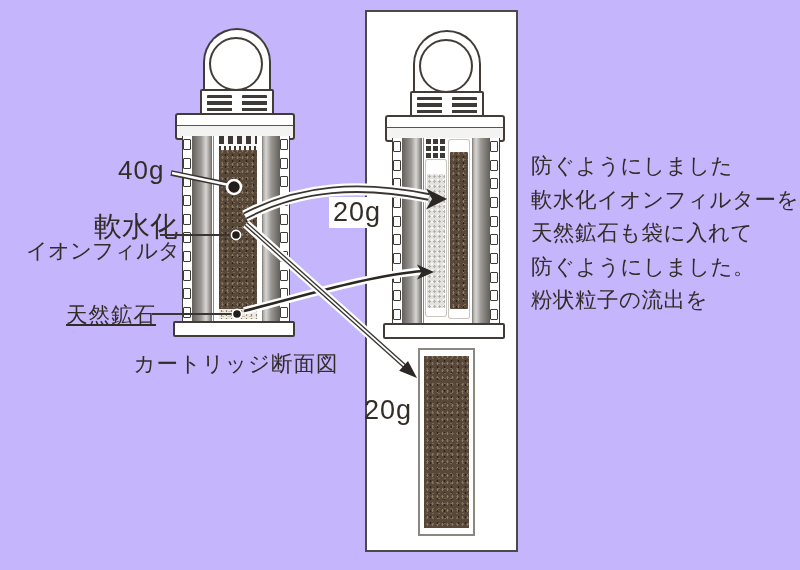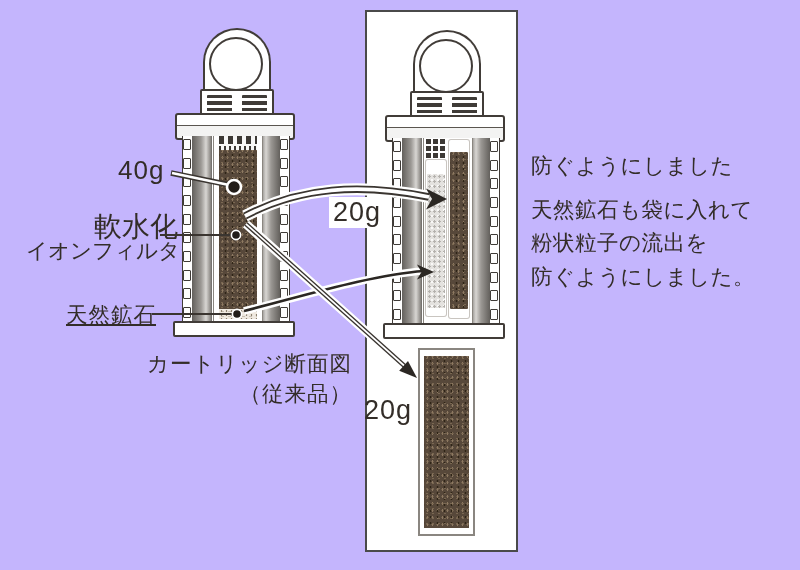--- a/index.html
+++ b/index.html
@@ -77,23 +77,23 @@
   .loose-bag .fill{position:absolute;left:4px;right:4px;top:6px;bottom:6px;}
 
   
   .lbl{position:absolute;white-space:nowrap;}
   .t40{left:118px;top:155px;font-size:26px;letter-spacing:1px;}
   .tfil1{left:94px;top:208px;font-size:28px;}
   .tfil2{left:26px;top:236px;font-size:21.5px;}
   .tore{left:66px;top:300px;font-size:21.5px;letter-spacing:1px;text-decoration:underline;}
   .t20a{left:329px;top:197px;font-size:27px;letter-spacing:1px;background:#fff;padding:0 4px;z-index:3;}
   .t20b{left:364px;top:395px;font-size:27px;letter-spacing:1px;z-index:3;}
-  .caption{left:120px;top:349px;width:232px;text-align:right;font-size:21.5px;line-height:30px;letter-spacing:1px;}
+  .caption{left:120px;top:349px;width:232px;text-align:center;font-size:21.5px;line-height:30px;letter-spacing:1px;}
   .notes{left:531px;top:150px;width:262px;font-size:21.5px;line-height:33.5px;letter-spacing:.5px;}
-  .notes .para + .para{margin-top:10px;}
+  .notes .para + .para{}
 
   #arrows{position:absolute;left:0;top:0;z-index:4;pointer-events:none;}
   .z2{z-index:2;}
 </style>
 </head>
 <body>
 
 <div id="stage">
 
   <div class="abs frame-box"></div>
@@ -198,31 +198,31 @@
 
   <div class="lbl t40">40g</div>
   <div class="lbl tfil1">軟水化</div>
   <div class="lbl tfil2">イオンフィルター</div>
   <div class="lbl tore">天然鉱石</div>
   <div class="lbl t20a">20g</div>
   <div class="lbl t20b">20g</div>
 
   <div class="lbl caption">
     <div>カートリッジ断面図</div>
-    <div>（従来品）</div>
   </div>
 
   <div class="lbl notes">
     <div class="para">
       <div>防ぐようにしました</div>
+      <div>軟水化イオンフィルターを</div>
     </div>
     <div class="para">
       <div>天然鉱石も袋に入れて</div>
+      <div>防ぐようにしました。</div>
       <div>粉状粒子の流出を</div>
-      <div>防ぐようにしました。</div>
     </div>
   </div>
 
   <svg id="arrows" width="800" height="570" viewBox="0 0 800 570">
 
     <g>
       <line x1="171" y1="173" x2="230" y2="185" stroke="#3a3530" stroke-width="5.5"></line>
       <line x1="172" y1="173" x2="229" y2="185" stroke="#ffffff" stroke-width="2.4"></line>
       <circle cx="234" cy="187" r="7" fill="#221d19" stroke="#ffffff" stroke-width="2.6"></circle>
     </g>

